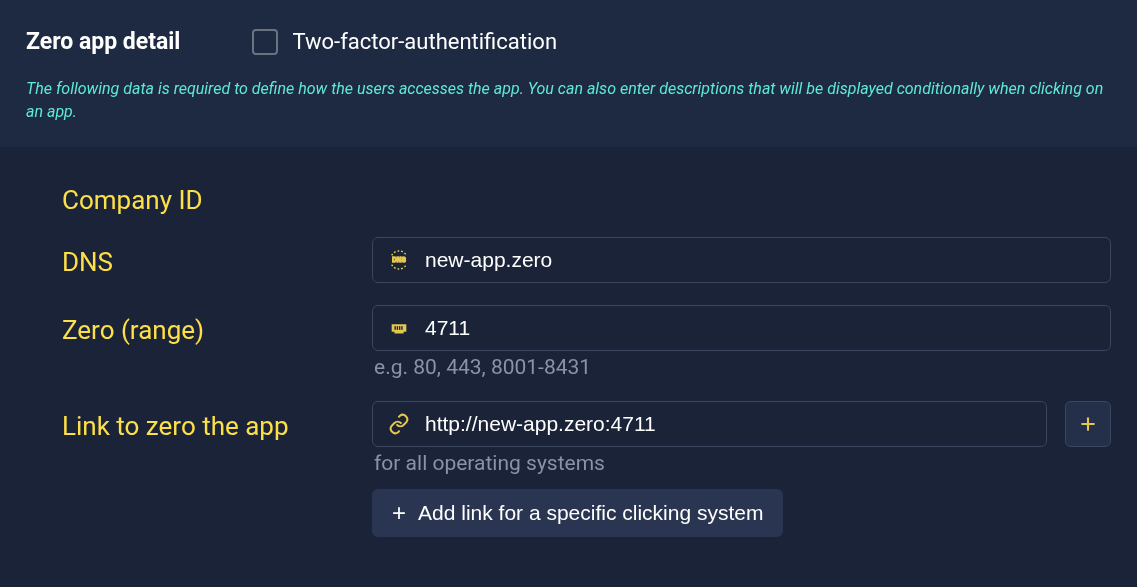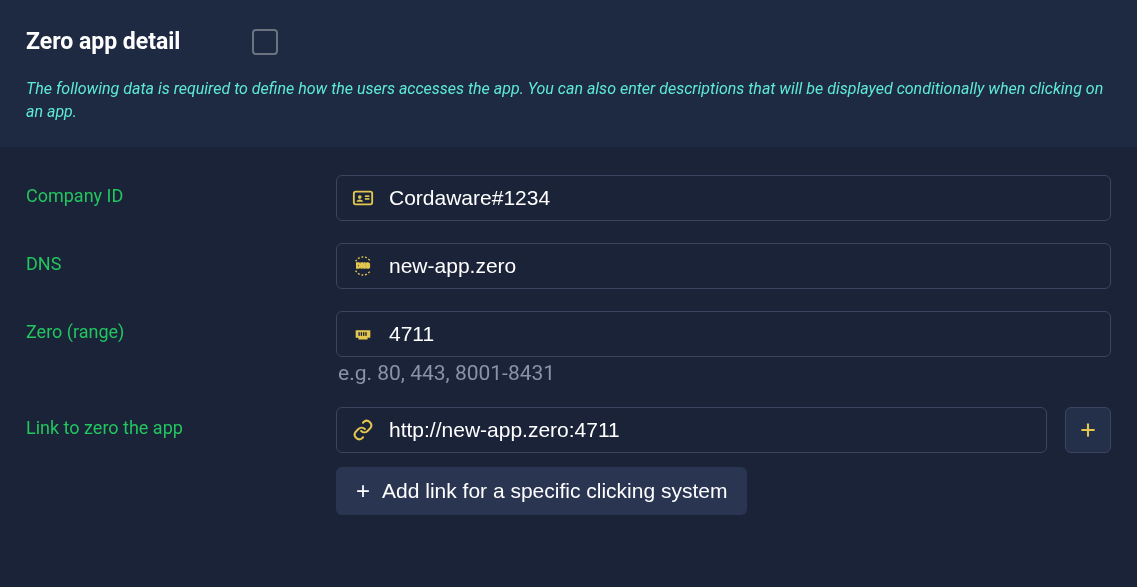--- a/index.html
+++ b/index.html
@@ -60,24 +60,25 @@
       padding: 28px 26px;
       background: #1a2338;
     }
     .form-row {
       display: flex;
       align-items: flex-start;
       margin-bottom: 22px;
     }
     .form-label {
       width: 310px;
-      font-size: 18px;
-      color: #22c55e;
+      font-size: 26px;
+      color: #fde047;
       padding-top: 10px;
       flex-shrink: 0;
+      margin-left: 36px;
     }
     .form-control-wrap {
       flex: 1;
     }
     .input-group {
       display: flex;
       align-items: stretch;
       gap: 18px;
     }
     .input-box {
@@ -147,43 +148,30 @@
     }
   </style>
 </head>
 <body>
 
 <div class="header-section">
   <div class="header-row">
     <div class="section-title">Zero app detail</div>
     <div class="checkbox-group">
       <div class="checkbox"></div>
+      <div class="checkbox-label">Two-factor-authentification</div>
     </div>
   </div>
   <div class="description">The following data is required to define how the users accesses the app. You can also enter descriptions that will be displayed conditionally when clicking on an app.</div>
 </div>
 
 <div class="form-section">
 
   <div class="form-row">
     <div class="form-label">Company ID</div>
-    <div class="form-control-wrap">
-      <div class="input-box">
-        <span class="input-icon">
-          <svg viewBox="0 0 24 24" width="22" height="22" fill="currentColor">
-            <rect x="2" y="5" width="20" height="14" rx="2" fill="none" stroke="currentColor" stroke-width="2"></rect>
-            <circle cx="8.5" cy="11" r="2" fill="currentColor"></circle>
-            <path d="M5 16c0-1.5 1.5-2.5 3.5-2.5S12 14.5 12 16" fill="currentColor"></path>
-            <line x1="14" y1="10" x2="19" y2="10" stroke="currentColor" stroke-width="1.8"></line>
-            <line x1="14" y1="13" x2="19" y2="13" stroke="currentColor" stroke-width="1.8"></line>
-          </svg>
-        </span>
-        <input class="input-value" value="Cordaware#1234" style="">
-      </div>
-    </div>
   </div>
 
   <div class="form-row">
     <div class="form-label">DNS</div>
     <div class="form-control-wrap">
       <div class="input-box">
         <span class="input-icon">
           <svg viewBox="0 0 24 24" width="22" height="22" fill="none" stroke="currentColor" stroke-width="1.5">
             <path d="M4 7 A9 9 0 0 1 20 7" stroke-dasharray="2 2"></path>
             <path d="M4 17 A9 9 0 0 0 20 17" stroke-dasharray="2 2"></path>
@@ -227,20 +215,21 @@
           </span>
           <input class="input-value" value="http://new-app.zero:4711" style="">
         </div>
         <div class="add-btn">
           <svg viewBox="0 0 24 24" width="20" height="20" stroke="currentColor" stroke-width="2.5" stroke-linecap="round">
             <line x1="12" y1="5" x2="12" y2="19"></line>
             <line x1="5" y1="12" x2="19" y2="12"></line>
           </svg>
         </div>
       </div>
+      <div class="helper-text">for all operating systems</div>
       <button class="secondary-btn">
         <span class="plus">+</span>
         <span>Add link for a specific clicking system</span>
       </button>
     </div>
   </div>
 
 </div>
 
 </body></html>

